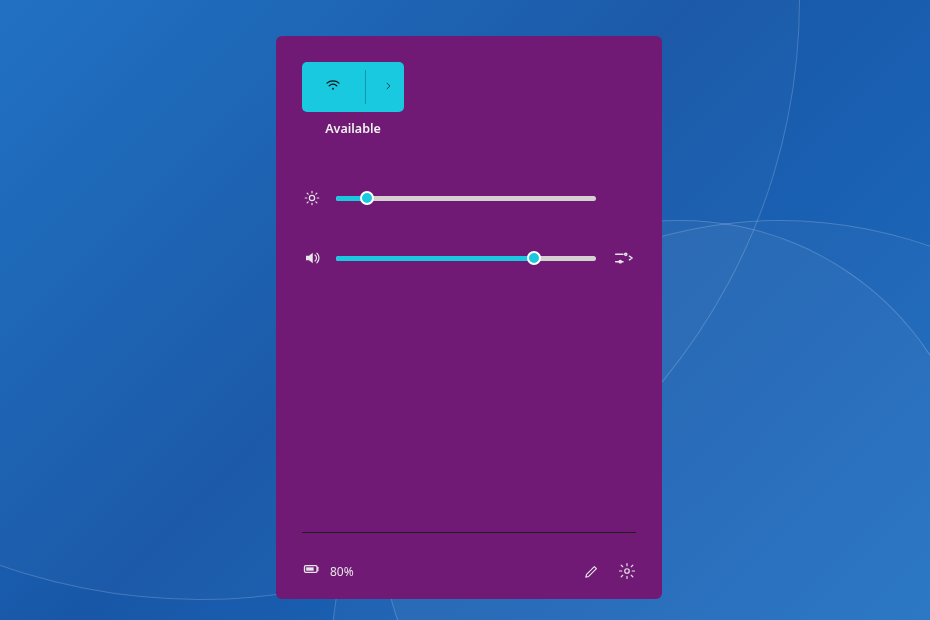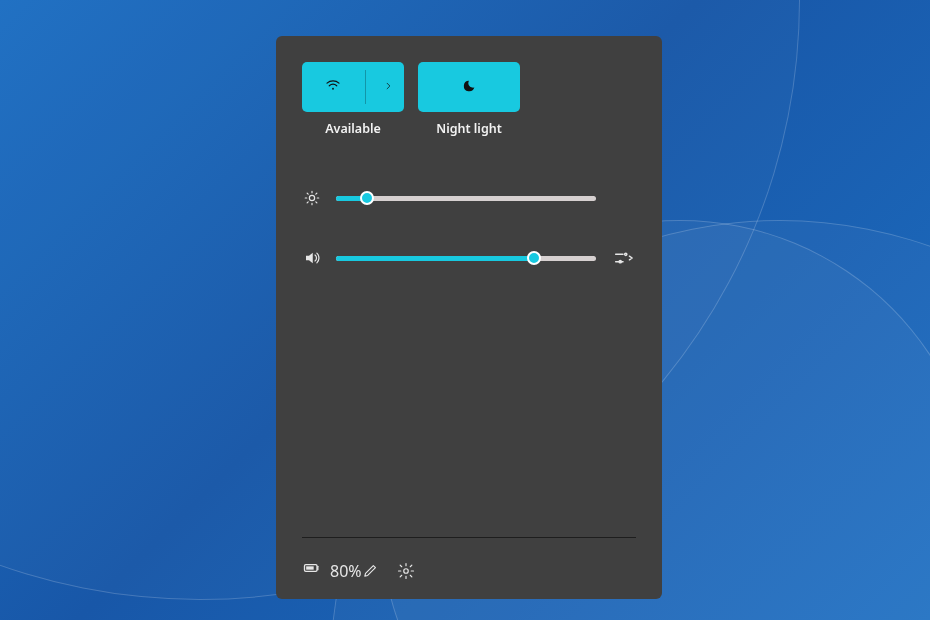--- a/index.html
+++ b/index.html
@@ -19,21 +19,21 @@
     .bg-curve.c1 { width: 1200px; height: 1200px; left: -400px; top: -600px; background: rgba(255,255,255,0.02);}
     .bg-curve.c2 { width: 900px; height: 900px; right: -300px; bottom: -500px; background: rgba(255,255,255,0.03);}
     .bg-curve.c3 { width: 600px; height: 600px; right: -50px; bottom: -200px; background: rgba(255,255,255,0.04);}
 
     .panel {
       position: absolute;
       left: 276px;
       top: 36px;
       width: 386px;
       height: 563px;
-      background: #404040;
+      background: #701a75;
       border-radius: 6px;
       padding: 26px 26px 16px 26px;
       display: flex;
       flex-direction: column;
     }
     .grid {
       display: grid;
       grid-template-columns: repeat(3, 1fr);
       gap: 12px 14px;
       row-gap: 30px;
@@ -97,24 +97,25 @@
       background: #18c9e0;
       border: 2px solid #fff;
       transform: translate(-50%, -50%);
     }
     .slider-extra { width: 26px; color: #e6e6e6; display:flex; justify-content:center; cursor:pointer; }
 
     .footer {
       margin-top: auto;
       display: flex;
       align-items: center;
-      padding-top: 20px;
+      justify-content: space-between;
+      padding-top: 26px;
       border-top: 1px solid #1e1e1e;
       color: #e6e6e6;
-      font-size: 16px;
+      font-size: 12px;
     }
     .footer-left { display: flex; align-items: center; gap: 8px; }
     .footer-right { display: flex; align-items: center; gap: 18px; }
     .icon-btn { cursor: pointer; display:flex; }
     svg { stroke: currentColor; fill: none; stroke-width: 1.6; stroke-linecap: round; stroke-linejoin: round; }
   </style>
 </head>
 <body>
 
 <div class="bg-curve c1"></div>
@@ -141,30 +142,20 @@
             </svg>
         </span>
       </div>
       <div class="tile-label">Available</div>
     </div>
 
 
 
 
 
-    <div class="tile-wrap">
-      <div class="tile active">
-        <span class="icon">
-          <svg width="16" height="16" viewBox="0 0 24 24">
-              <path d="M20 14a8 8 0 1 1-8-10c-1.5 2-1.5 6 1 8.5s6.5 2.5 7 1.5z" fill="currentColor" stroke="none"></path>
-            </svg>
-        </span>
-      </div>
-      <div class="tile-label">Night light</div>
-    </div>
 
 
   </div>
 
   <div class="sliders">
 
     <div class="slider-row">
       <span class="slider-icon">
         <svg width="18" height="18" viewBox="0 0 24 24">
             <circle cx="12" cy="12" r="3.5"></circle>

